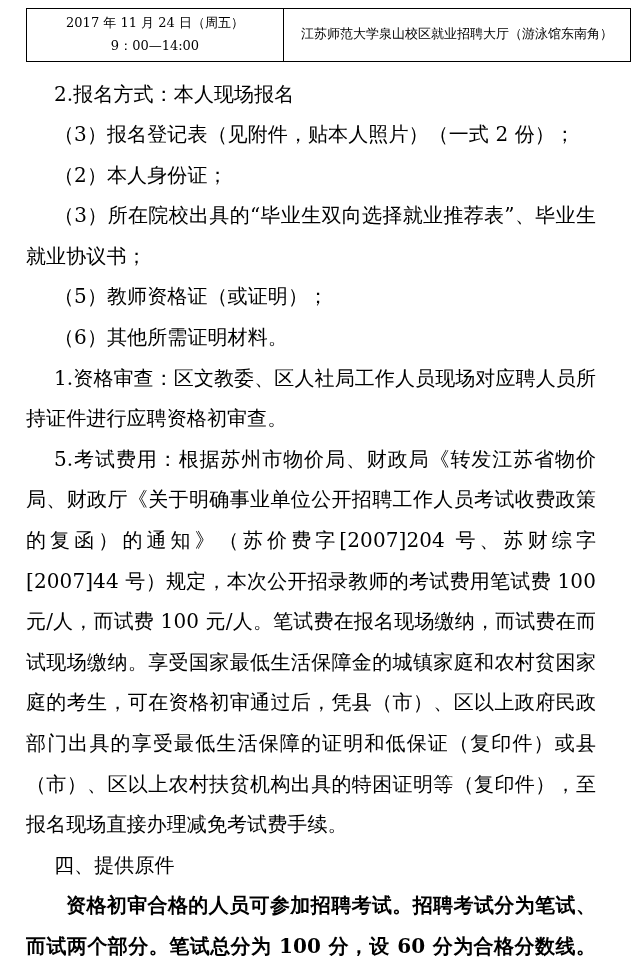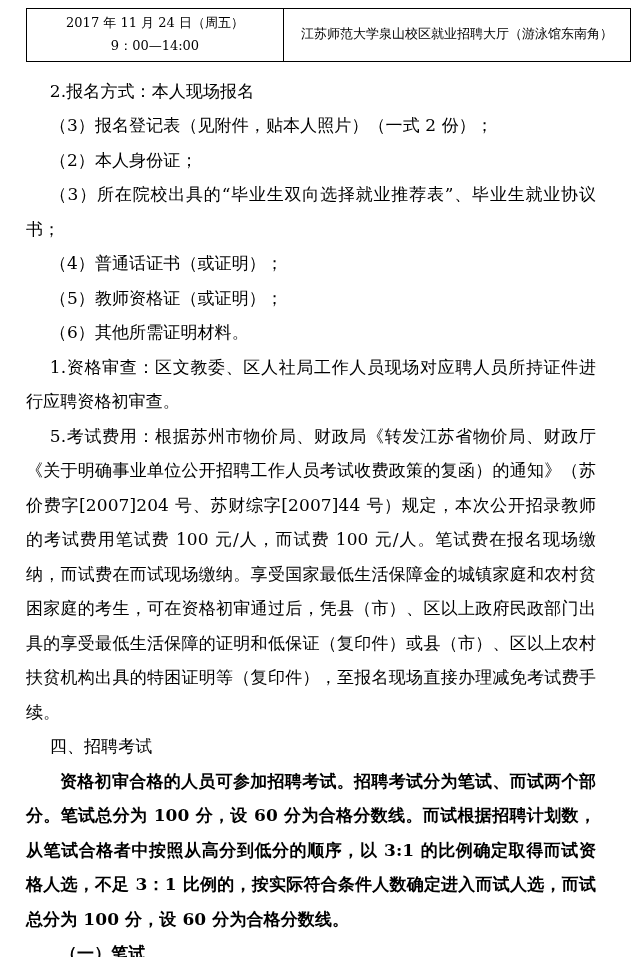--- a/index.html
+++ b/index.html
@@ -38,21 +38,21 @@
   }
   td.col-time { width: 248px; }
   td.col-place { width: 338px; text-align: center; margin-top: 36px; }
   .time-line { white-space: nowrap; }
 
   .body-text {
     margin-top: 12px;
   }
   p.para {
     margin: 0 16px 0 0;
-    font-size: 17px;
+    font-size: 20px;
     line-height: 2.03;
     text-align: justify;
     text-justify: inter-ideograph;
     letter-spacing: 0.1px;
   }
   p.indent1 { text-indent: 1.4em; }
   p.indent2 { text-indent: 2.0em; font-weight: bold; }
 </style>
 </head>
 <body>
@@ -69,23 +69,22 @@
         <td class="col-place">江苏师范大学泉山校区就业招聘大厅（游泳馆东南角）</td>
       </tr>
     </tbody>
   </table>
 
   <div class="body-text">
     <p class="para indent1">2.报名方式：本人现场报名</p>
     <p class="para indent1">（3）报名登记表（见附件，贴本人照片）（一式 2 份）；</p>
     <p class="para indent1">（2）本人身份证；</p>
     <p class="para indent1">（3）所在院校出具的“毕业生双向选择就业推荐表”、毕业生就业协议书；</p>
-    <p class="para indent1">（4）普通话证书（或证明）；</p>
     <p class="para indent1">（5）教师资格证（或证明）；</p>
     <p class="para indent1">（6）其他所需证明材料。</p>
     <p class="para indent1">1.资格审查：区文教委、区人社局工作人员现场对应聘人员所持证件进行应聘资格初审查。</p>
     <p class="para indent1">5.考试费用：根据苏州市物价局、财政局《转发江苏省物价局、财政厅《关于明确事业单位公开招聘工作人员考试收费政策的复函）的通知》（苏价费字[2007]204 号、苏财综字[2007]44 号）规定，本次公开招录教师的考试费用笔试费 100 元/人，而试费 100 元/人。笔试费在报名现场缴纳，而试费在而试现场缴纳。享受国家最低生活保障金的城镇家庭和农村贫困家庭的考生，可在资格初审通过后，凭县（市）、区以上政府民政部门出具的享受最低生活保障的证明和低保证（复印件）或县（市）、区以上农村扶贫机构出具的特困证明等（复印件），至报名现场直接办理减免考试费手续。</p>
-    <p class="para indent1">四、招聘考试</p>
+    <p class="para indent1">四、提供原件</p>
     <p class="para indent2">资格初审合格的人员可参加招聘考试。招聘考试分为笔试、而试两个部分。笔试总分为 100 分，设 60 分为合格分数线。而试根据招聘计划数，从笔试合格者中按照从高分到低分的顺序，以 3:1 的比例确定取得而试资格人选，不足 3：1 比例的，按实际符合条件人数确定进入而试人选，而试总分为 100 分，设 60 分为合格分数线。</p>
     <p class="para indent2">（一）笔试</p>
   </div>
 
 </div>
 
 </body></html>

